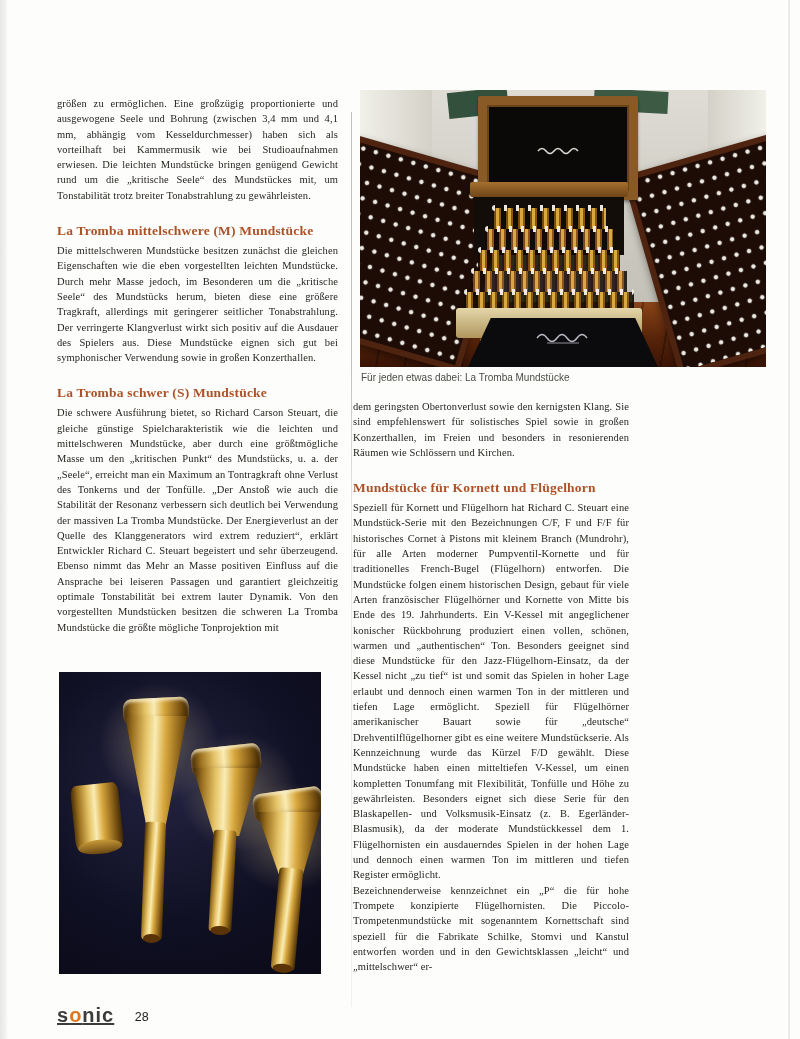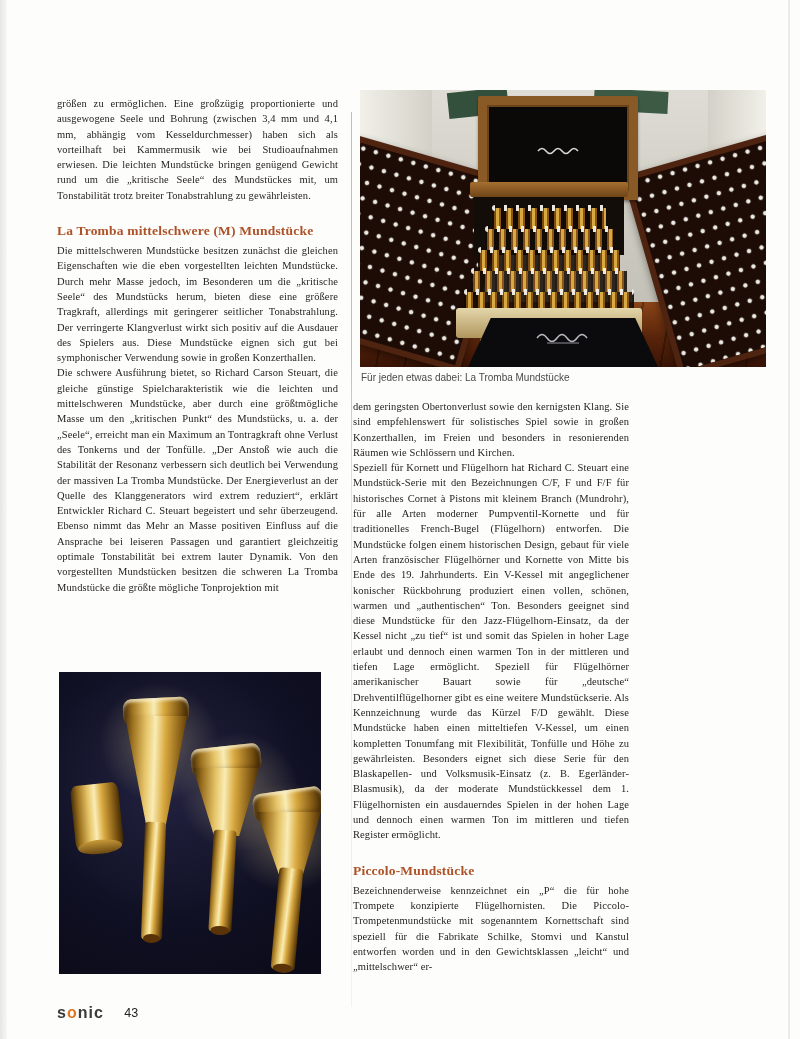--- a/index.html
+++ b/index.html
@@ -16,21 +16,21 @@
   .col-left{left:57px;top:96px;width:281px;}
   .col-right{left:353px;top:399px;width:276px;}
   .col p{margin:0;}
   .col h2{font-size:13.5px;line-height:16px;margin:20px 0 4px 0;color:#ad5228;
         font-weight:bold;letter-spacing:.2px;}
 
   
   .caption{position:absolute;left:361px;top:372px;font-family:"Liberation Sans",sans-serif;
         font-size:10px;color:#4a4a46;text-align:right;}
   .footer{position:absolute;left:57px;top:1004px;font-family:"Liberation Sans",sans-serif;}
-  .brand{font-weight:bold;font-size:16px;letter-spacing:1px;color:#3b3b3b;}
+  .brand{font-weight:bold;font-size:20px;letter-spacing:1px;color:#3b3b3b;text-decoration:underline;}
   .brand .o{color:#e0761f;}
   .pageno{font-size:12.5px;color:#222;margin-left:16px;vertical-align:1px;}
 
   
   .photo-cases{position:absolute;left:360px;top:90px;width:406px;height:277px;overflow:hidden;
         background:linear-gradient(180deg,#dedcd4 0%,#cbc9bf 55%,#bcbab0 100%);}
   .pic{position:absolute;background:#33503c;}
   .pic-l{left:88px;top:0;width:60px;height:26px;transform:rotate(-6deg);}
   .pic-r{left:234px;top:0;width:74px;height:22px;background:#3c5a44;transform:rotate(3deg);}
   .curtain{position:absolute;top:0;height:160px;background:linear-gradient(90deg,#f1f0e9,#d3d1c7);}
@@ -98,27 +98,28 @@
 <div class="page">
 
   <div class="scan-edge-left"></div>
   <div class="scan-edge-right"></div>
   <div class="crease"></div>
 
   <div class="col col-left">
     <p>größen zu ermöglichen. Eine großzügig proportionierte und ausgewogene Seele und Bohrung (zwischen 3,4 mm und 4,1 mm, abhängig vom Kesseldurchmesser) haben sich als vorteilhaft bei Kammermusik wie bei Studioaufnahmen erwiesen. Die leichten Mundstücke bringen genügend Gewicht rund um die „kritische Seele“ des Mundstückes mit, um Tonstabilität trotz breiter Tonabstrahlung zu gewährleisten.</p>
     <h2>La Tromba mittelschwere (M) Mundstücke</h2>
     <p>Die mittelschweren Mundstücke besitzen zunächst die gleichen Eigenschaften wie die eben vorgestellten leichten Mundstücke. Durch mehr Masse jedoch, im Besonderen um die „kritische Seele“ des Mundstücks herum, bieten diese eine größere Tragkraft, allerdings mit geringerer seitlicher Tonabstrahlung. Der verringerte Klangverlust wirkt sich positiv auf die Ausdauer des Spielers aus. Diese Mundstücke eignen sich gut bei symphonischer Verwendung sowie in großen Konzerthallen.</p>
+    <h2>La Tromba schwer (S) Mundstücke</h2>
     <p>Die schwere Ausführung bietet, so Richard Carson Steuart, die gleiche günstige Spielcharakteristik wie die leichten und mittelschweren Mundstücke, aber durch eine größtmögliche Masse um den „kritischen Punkt“ des Mundstücks, u. a. der „Seele“, erreicht man ein Maximum an Tontragkraft ohne Verlust des Tonkerns und der Tonfülle. „Der Anstoß wie auch die Stabilität der Resonanz verbessern sich deutlich bei Verwendung der massiven La Tromba Mundstücke. Der Energieverlust an der Quelle des Klanggenerators wird extrem reduziert“, erklärt Entwickler Richard C. Steuart begeistert und sehr überzeugend. Ebenso nimmt das Mehr an Masse positiven Einfluss auf die Ansprache bei leiseren Passagen und garantiert gleichzeitig optimale Tonstabilität bei extrem lauter Dynamik. Von den vorgestellten Mundstücken besitzen die schweren La Tromba Mundstücke die größte mögliche Tonprojektion mit</p>
   </div>
 
   <div class="col col-right">
     <p>dem geringsten Obertonverlust sowie den kernigsten Klang. Sie sind empfehlenswert für solistisches Spiel sowie in großen Konzerthallen, im Freien und besonders in resonierenden Räumen wie Schlössern und Kirchen.</p>
+    <h2>Mundstücke für Kornett und Flügelhorn</h2>
     <p>Speziell für Kornett und Flügelhorn hat Richard C. Steuart eine Mundstück-Serie mit den Bezeichnungen C/F, F und F/F für historisches Cornet à Pistons mit kleinem Branch (Mundrohr), für alle Arten moderner Pumpventil-Kornette und für traditionelles French-Bugel (Flügelhorn) entworfen. Die Mundstücke folgen einem historischen Design, gebaut für viele Arten französischer Flügelhörner und Kornette von Mitte bis Ende des 19. Jahrhunderts. Ein V-Kessel mit angeglichener konischer Rückbohrung produziert einen vollen, schönen, warmen und „authentischen“ Ton. Besonders geeignet sind diese Mundstücke für den Jazz-Flügelhorn-Einsatz, da der Kessel nicht „zu tief“ ist und somit das Spielen in hoher Lage erlaubt und dennoch einen warmen Ton in der mittleren und tiefen Lage ermöglicht. Speziell für Flügelhörner amerikanischer Bauart sowie für „deutsche“ Drehventilflügelhorner gibt es eine weitere Mundstückserie. Als Kennzeichnung wurde das Kürzel F/D gewählt. Diese Mundstücke haben einen mitteltiefen V-Kessel, um einen kompletten Tonumfang mit Flexibilität, Tonfülle und Höhe zu gewährleisten. Besonders eignet sich diese Serie für den Blaskapellen- und Volksmusik-Einsatz (z. B. Egerländer-Blasmusik), da der moderate Mundstückkessel dem 1. Flügelhornisten ein ausdauerndes Spielen in der hohen Lage und dennoch einen warmen Ton im mittleren und tiefen Register ermöglicht.</p>
-    <h2>Piccolo-Mundstücke</h2>
     <p>Bezeichnenderweise kennzeichnet ein „P“ die für hohe Trompete konzipierte Flügelhornisten. Die Piccolo-Trompetenmundstücke mit sogenanntem Kornettschaft sind speziell für die Fabrikate Schilke, Stomvi und Kanstul entworfen worden und in den Gewichtsklassen „leicht“ und „mittelschwer“ er-</p>
   </div>
 
   <div class="photo-cases">
     <div class="curtain curtain-l"></div>
     <div class="curtain curtain-r"></div>
     <div class="pic pic-l"></div>
     <div class="pic pic-r"></div>
     <div class="radiator rad-l"></div>
     <div class="pipe"></div>
@@ -171,16 +172,16 @@
     <div class="gold cup cup-c"></div>
     <div class="gold shank shank-c"></div>
 
     <div class="gold rim rim-d"></div>
     <div class="gold cup cup-d"></div>
     <div class="gold shank shank-d"></div>
   </div>
 
   <div class="footer">
     <span class="brand"><span>s</span><span class="o">o</span><span>nic</span></span>
-    <span class="pageno">43</span>
+    <span class="pageno">28</span>
   </div>
 
 </div>
 
 </body></html>

